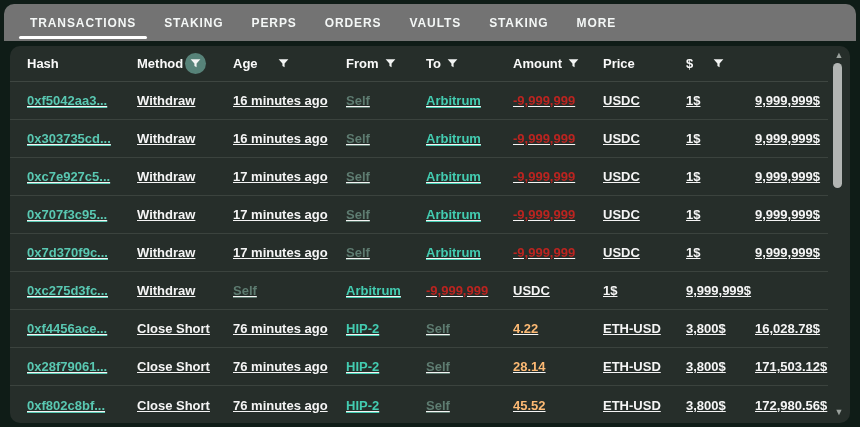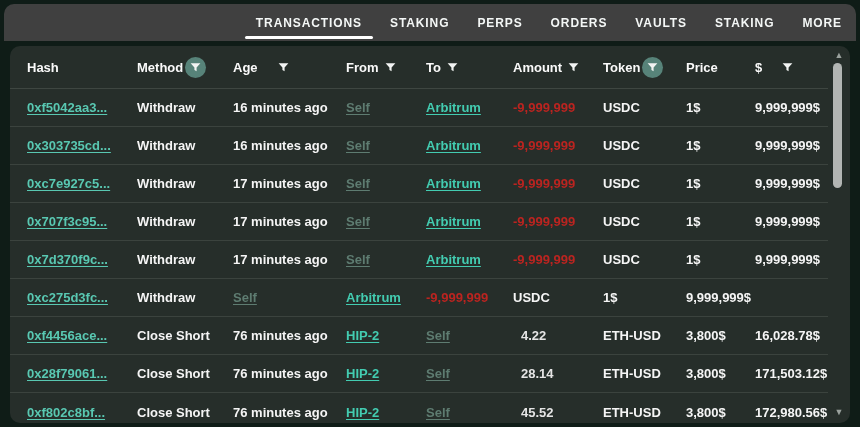--- a/index.html
+++ b/index.html
@@ -7,25 +7,24 @@
   body {
     background:#0f1c17;
     font-family:"Liberation Sans", sans-serif;
     font-weight:700;
     position:relative;
   }
 
   
   .tabbar {
     position:absolute; left:4px; right:4px; top:4px; height:37px;
-    background:#404040;
+    background:#737373;
     border-radius:10px 10px 0 0;
     display:flex; align-items:stretch;
-    padding-left:5px;
-    justify-content:flex-end;
+    padding-left:12px;
   }
   .tab {
     display:flex; align-items:center;
     padding:0 14px;
     color:#f4f7f6; font-size:12px; letter-spacing:0.9px;
     position:relative; cursor:pointer;
     white-space:nowrap;
   }
   .tab.active::after {
     content:""; position:absolute; left:3px; right:3px; bottom:2px;
@@ -41,45 +40,45 @@
   }
   .table-area { position:absolute; left:0; top:0; right:22px; bottom:0; }
 
   .tr-grid {
     display:grid;
     grid-template-columns:110px 96px 113px 80px 87px 90px 83px 69px 1fr;
     align-items:center;
     padding-left:17px;
   }
   .thead {
-    height:43px;
+    height:36px;
     border-bottom:1px solid #3e4641;
   }
   .th { display:flex; align-items:center; color:#fafafa; font-size:13px; }
   .th .funnel { margin-left:5px; color:#f2f4f3; display:inline-flex; align-items:center; justify-content:center; cursor:pointer; }
   .th[data-col="age"] .funnel, .th[data-col="usd"] .funnel { margin-left:19px; }
   .th .funnel.circled {
     width:21px; height:21px; border-radius:50%;
     background:#578379; margin-left:2px;
   }
 
   .tr {
     height:38px;
     border-bottom:1px solid #3b433e;
-    font-size:13px; color:#f5f5f5;
+    font-size:13px; color:#f5f5f5;text-decoration:underline;
   }
   .tr:last-child { border-bottom:none; }
 
   a.link { text-decoration:underline; text-underline-offset:2px; cursor:pointer; }
   a.link.hash  { color:#59c8b2; }
   a.link.bright{ color:#43ccb1; }
   a.link.dim   { color:#5e7c71; }
 
   .amount.negative { color:#bb2420; }
-  .amount.positive { color:#e5e5e5;margin-left:8px; }
+  .amount.positive { color:#fdba74; }
 
   
   .scrollbar {
     position:absolute; top:0; right:0; width:22px; bottom:0;
   }
   .scroll-arrow {
     position:absolute; left:0; width:100%; text-align:center;
     color:#9aa19d; font-size:9px; line-height:9px; cursor:pointer;
   }
   .scroll-arrow.up { top:5px; }
@@ -141,28 +140,20 @@
           </span>
         </div>
         <div class="th" data-col="amount">
           <span>Amount</span>
           <span class="funnel">
             <svg viewBox="0 0 24 24" width="13" height="13" aria-hidden="true">
               <path fill="currentColor" d="M3 4h18l-7 8.2V19l-4-2.6v-4.2z"></path>
             </svg>
           </span>
         </div>
-        <div class="th" data-col="token">
-          <span>Token</span>
-          <span class="funnel circled">
-            <svg viewBox="0 0 24 24" width="13" height="13" aria-hidden="true">
-              <path fill="currentColor" d="M3 4h18l-7 8.2V19l-4-2.6v-4.2z"></path>
-            </svg>
-          </span>
-        </div>
         <div class="th" data-col="price">
           <span>Price</span>
         </div>
         <div class="th" data-col="usd">
           <span>$</span>
           <span class="funnel">
             <svg viewBox="0 0 24 24" width="13" height="13" aria-hidden="true">
               <path fill="currentColor" d="M3 4h18l-7 8.2V19l-4-2.6v-4.2z"></path>
             </svg>
           </span>

